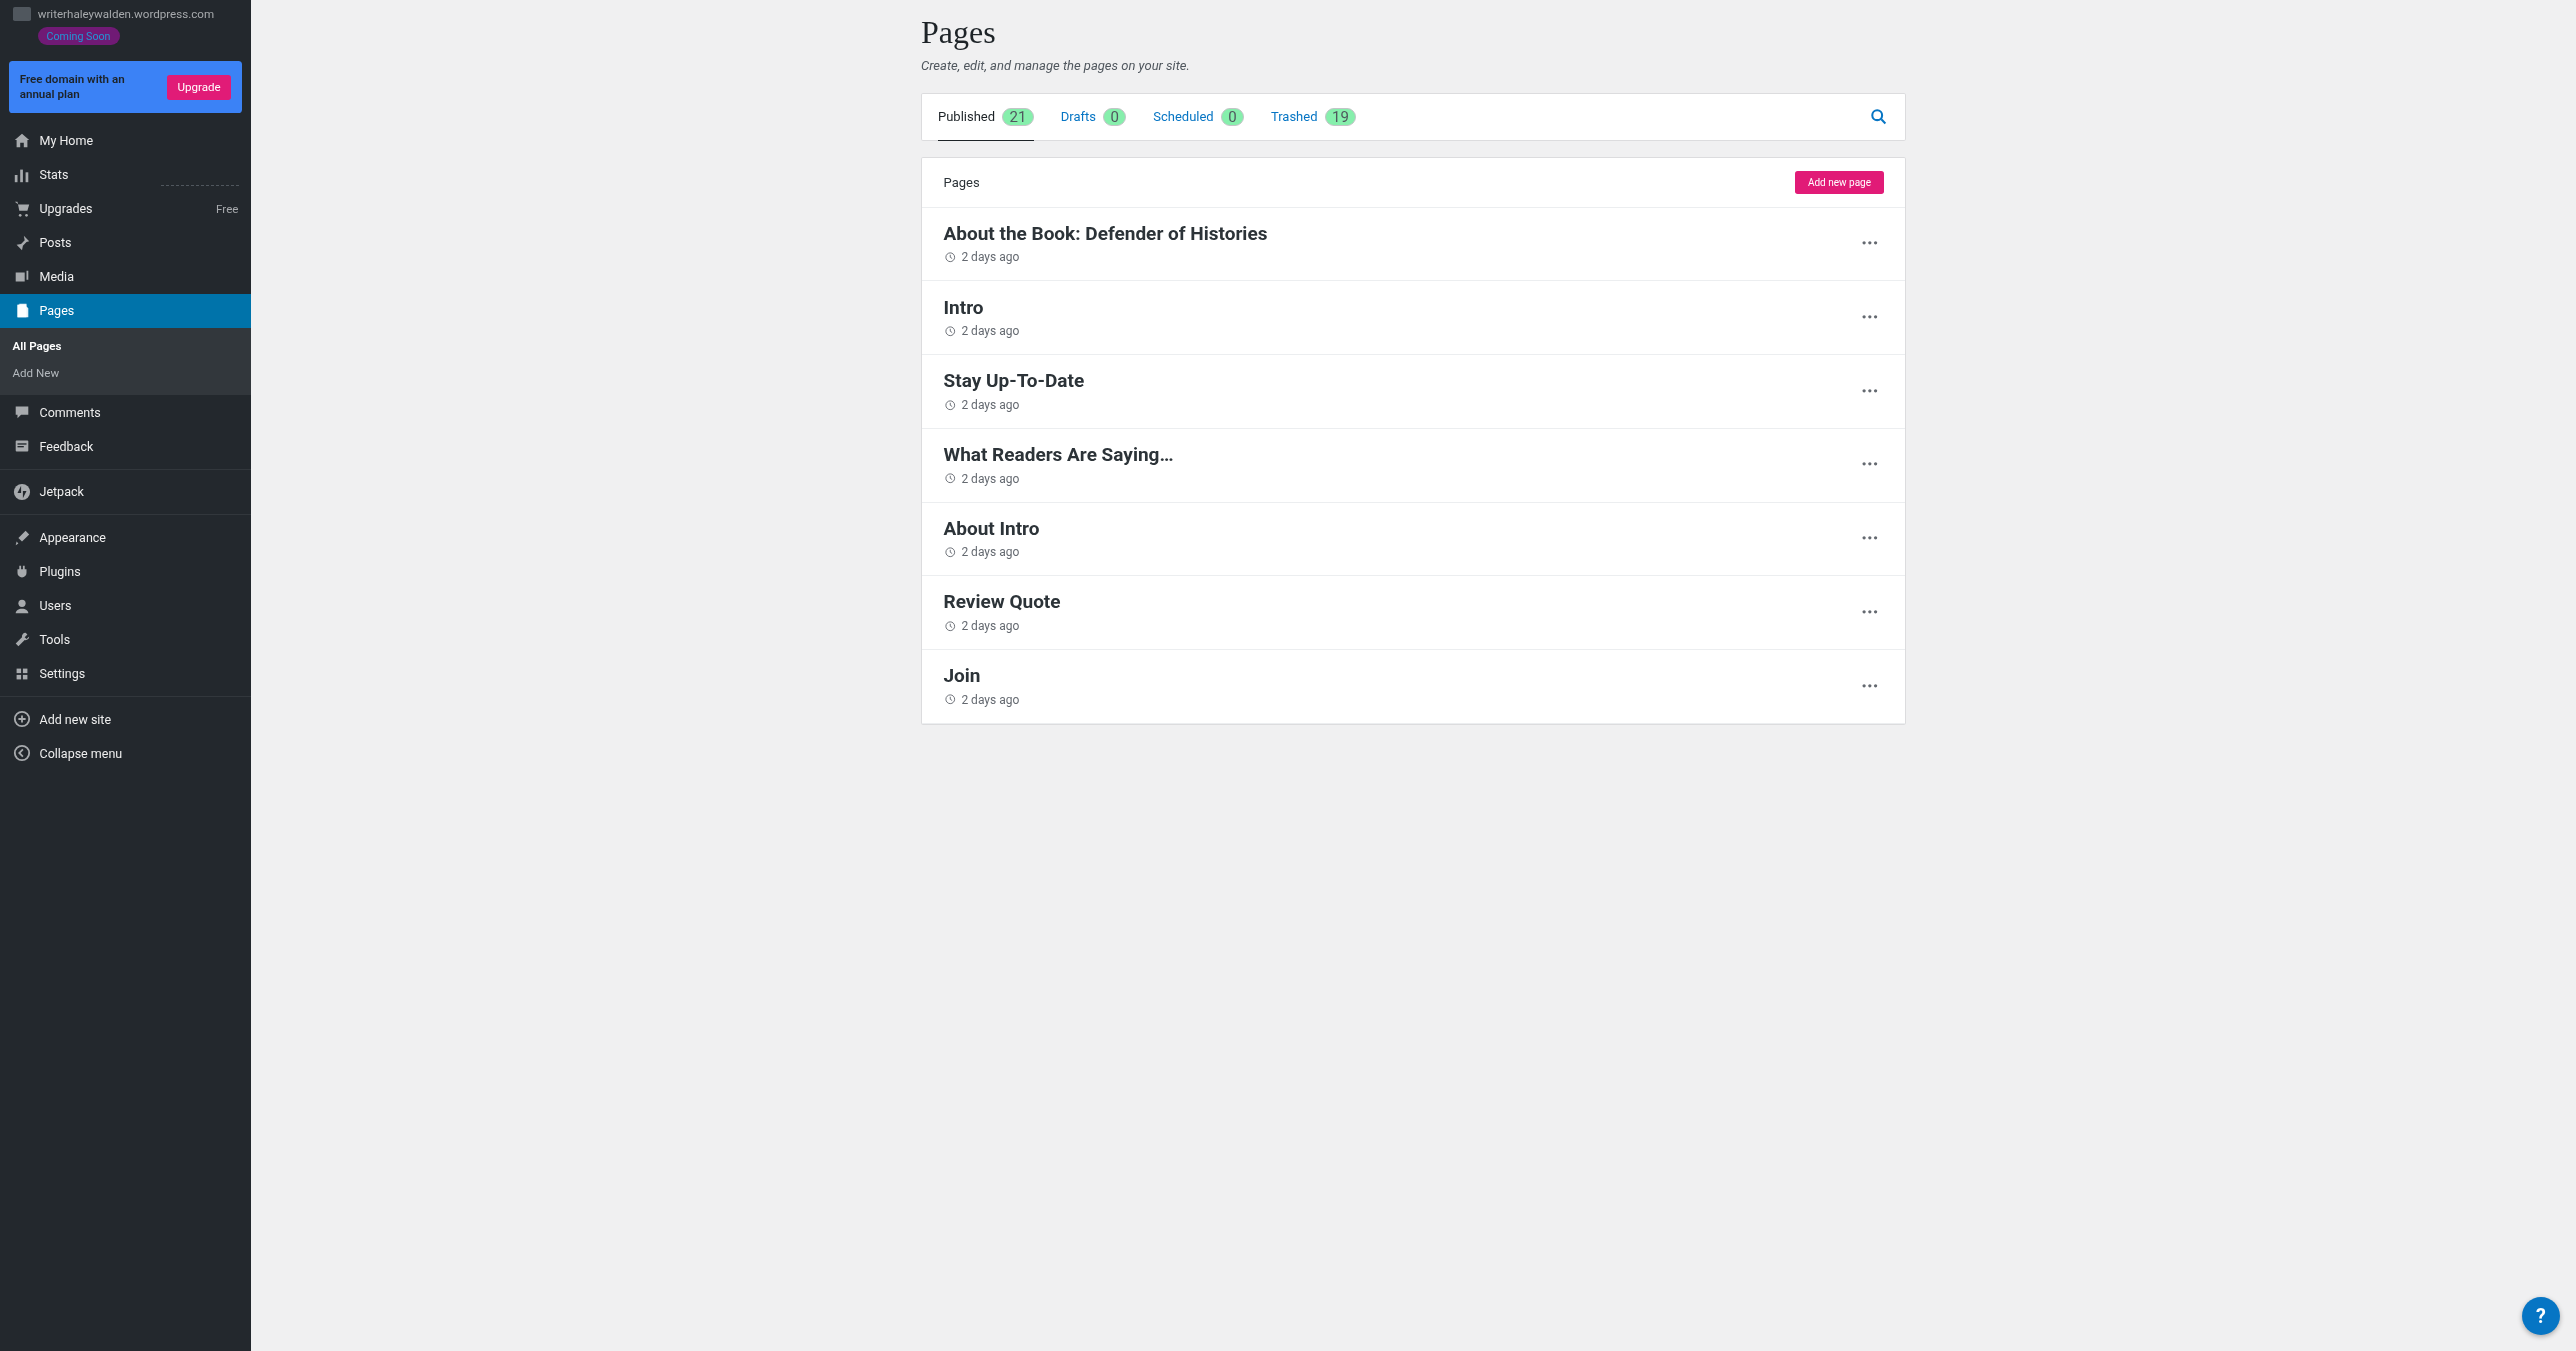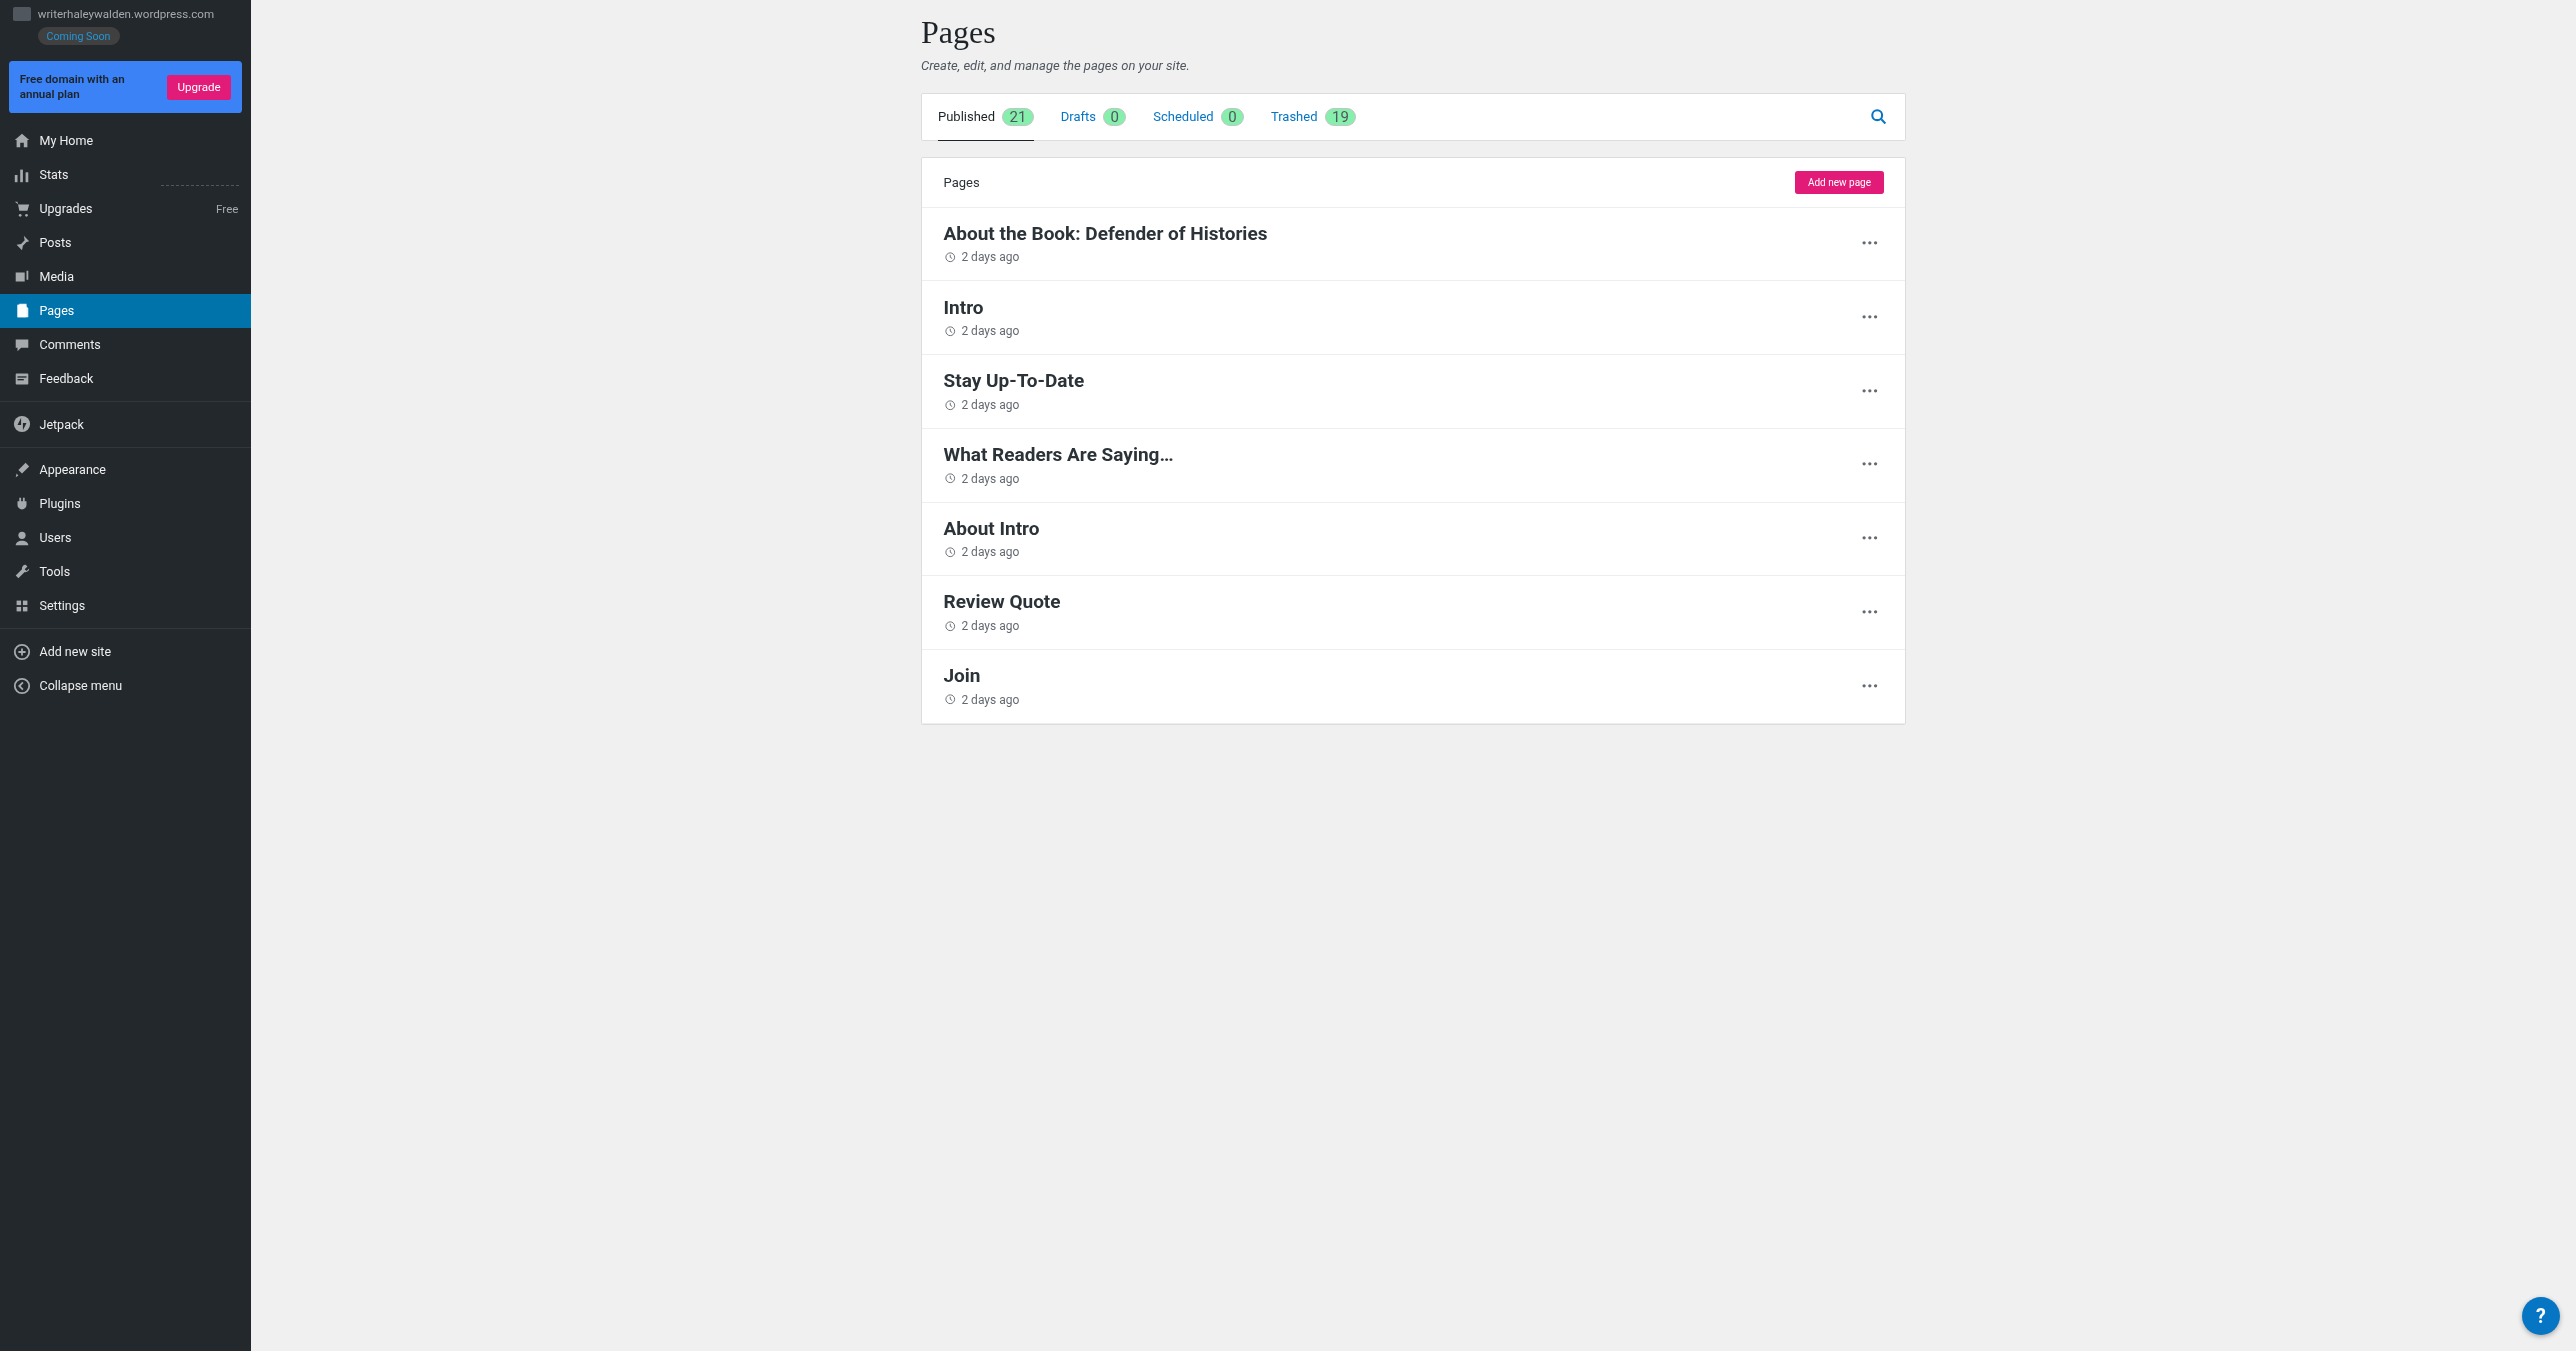--- a/index.html
+++ b/index.html
@@ -4,21 +4,21 @@
 <style>
 * { margin:0; padding:0; box-sizing:border-box; font-family:-apple-system,BlinkMacSystemFont,"Segoe UI",Roboto,Helvetica,Arial,sans-serif; }
 body { background:#f0f0f1; display:flex; height:100vh; overflow:hidden; }
 
 
 .sidebar { width:251px; background:#23282d; color:#eee; display:flex; flex-direction:column; font-size:12.5px; overflow-y:auto; position:relative; }
 .site-block { padding:7.2px 12.5px 9px 12.5px; }
 .site-url { color:#a7aaad; font-size:11.6px; display:flex; align-items:center; gap:7.2px; }
 .site-icon-ph { width:18px; height:14.3px; background:#50575e; border-radius:1.8px; }
 .coming-soon-wrap { margin-top:5.4px; padding-left:25px;}
-.coming-soon { display:inline-block; background:#404040; color:#2196d6; font-size:10.7px; padding:2.7px 9px; border-radius:10.7px; }
+.coming-soon { display:inline-block; background:#701a75; color:#2196d6; font-size:10.7px; padding:2.7px 9px; border-radius:10.7px; }
 .promo { background:#3b82f6; color:#1d2327; margin:7.2px 9px 10.7px 9px; border-radius:3.6px; padding:10.7px 10.7px; display:flex; justify-content:space-between; align-items:center; gap:23px;}
 .promo-text { font-size:11.6px; font-weight:600; line-height:1.3; }
 .upgrade-btn { background:#e11b77; color:#fff; border:none; padding:5.4px 10.7px; border-radius:2.7px; font-size:11.6px; cursor:pointer; }
 .menu { list-style:none; }
 .menu > li { display:flex; align-items:center; padding:8px 12.5px; color:#eee; cursor:pointer; position:relative; }
 .menu > li.active { background:#0073aa; color:#fff; }
 .menu > li.active::after { content:""; position:absolute; right:-7.2px; top:50%; transform:translateY(-50%); border:7.2px solid transparent; border-right-color:#f0f0f1; }
 .menu-icon { width:18px; height:18px; margin-right:9px; display:inline-flex; align-items:center; justify-content:center; color:#a7aaad; }
 .menu > li.active .menu-icon { color:#fff; }
 .menu-label { flex:1; }
@@ -124,20 +124,24 @@
     </li>
     <li class="active">
       <span class="menu-icon">
           <svg width="18" height="18" viewBox="0 0 20 20" fill="currentColor">
             <path d="M5 3h8l4 4v10H5z M7 2h8v2H7z" opacity=".9"></path>
             <rect x="5" y="3" width="10" height="14" fill="#fff" opacity=".95"></rect>
           </svg>
         </span>
       <span class="menu-label">Pages</span>
     </li>
+  </ul>
+  <ul class="submenu">
+    <li class="sub-active">All Pages</li>
+    <li>Add New</li>
   </ul>
   <ul class="menu">
     <li>
       <span class="menu-icon">
           <svg width="18" height="18" viewBox="0 0 20 20" fill="currentColor">
             <path d="M3 4h14v9H9l-4 4v-4H3z"></path>
           </svg>
         </span>
       <span class="menu-label">Comments</span>
     </li>

